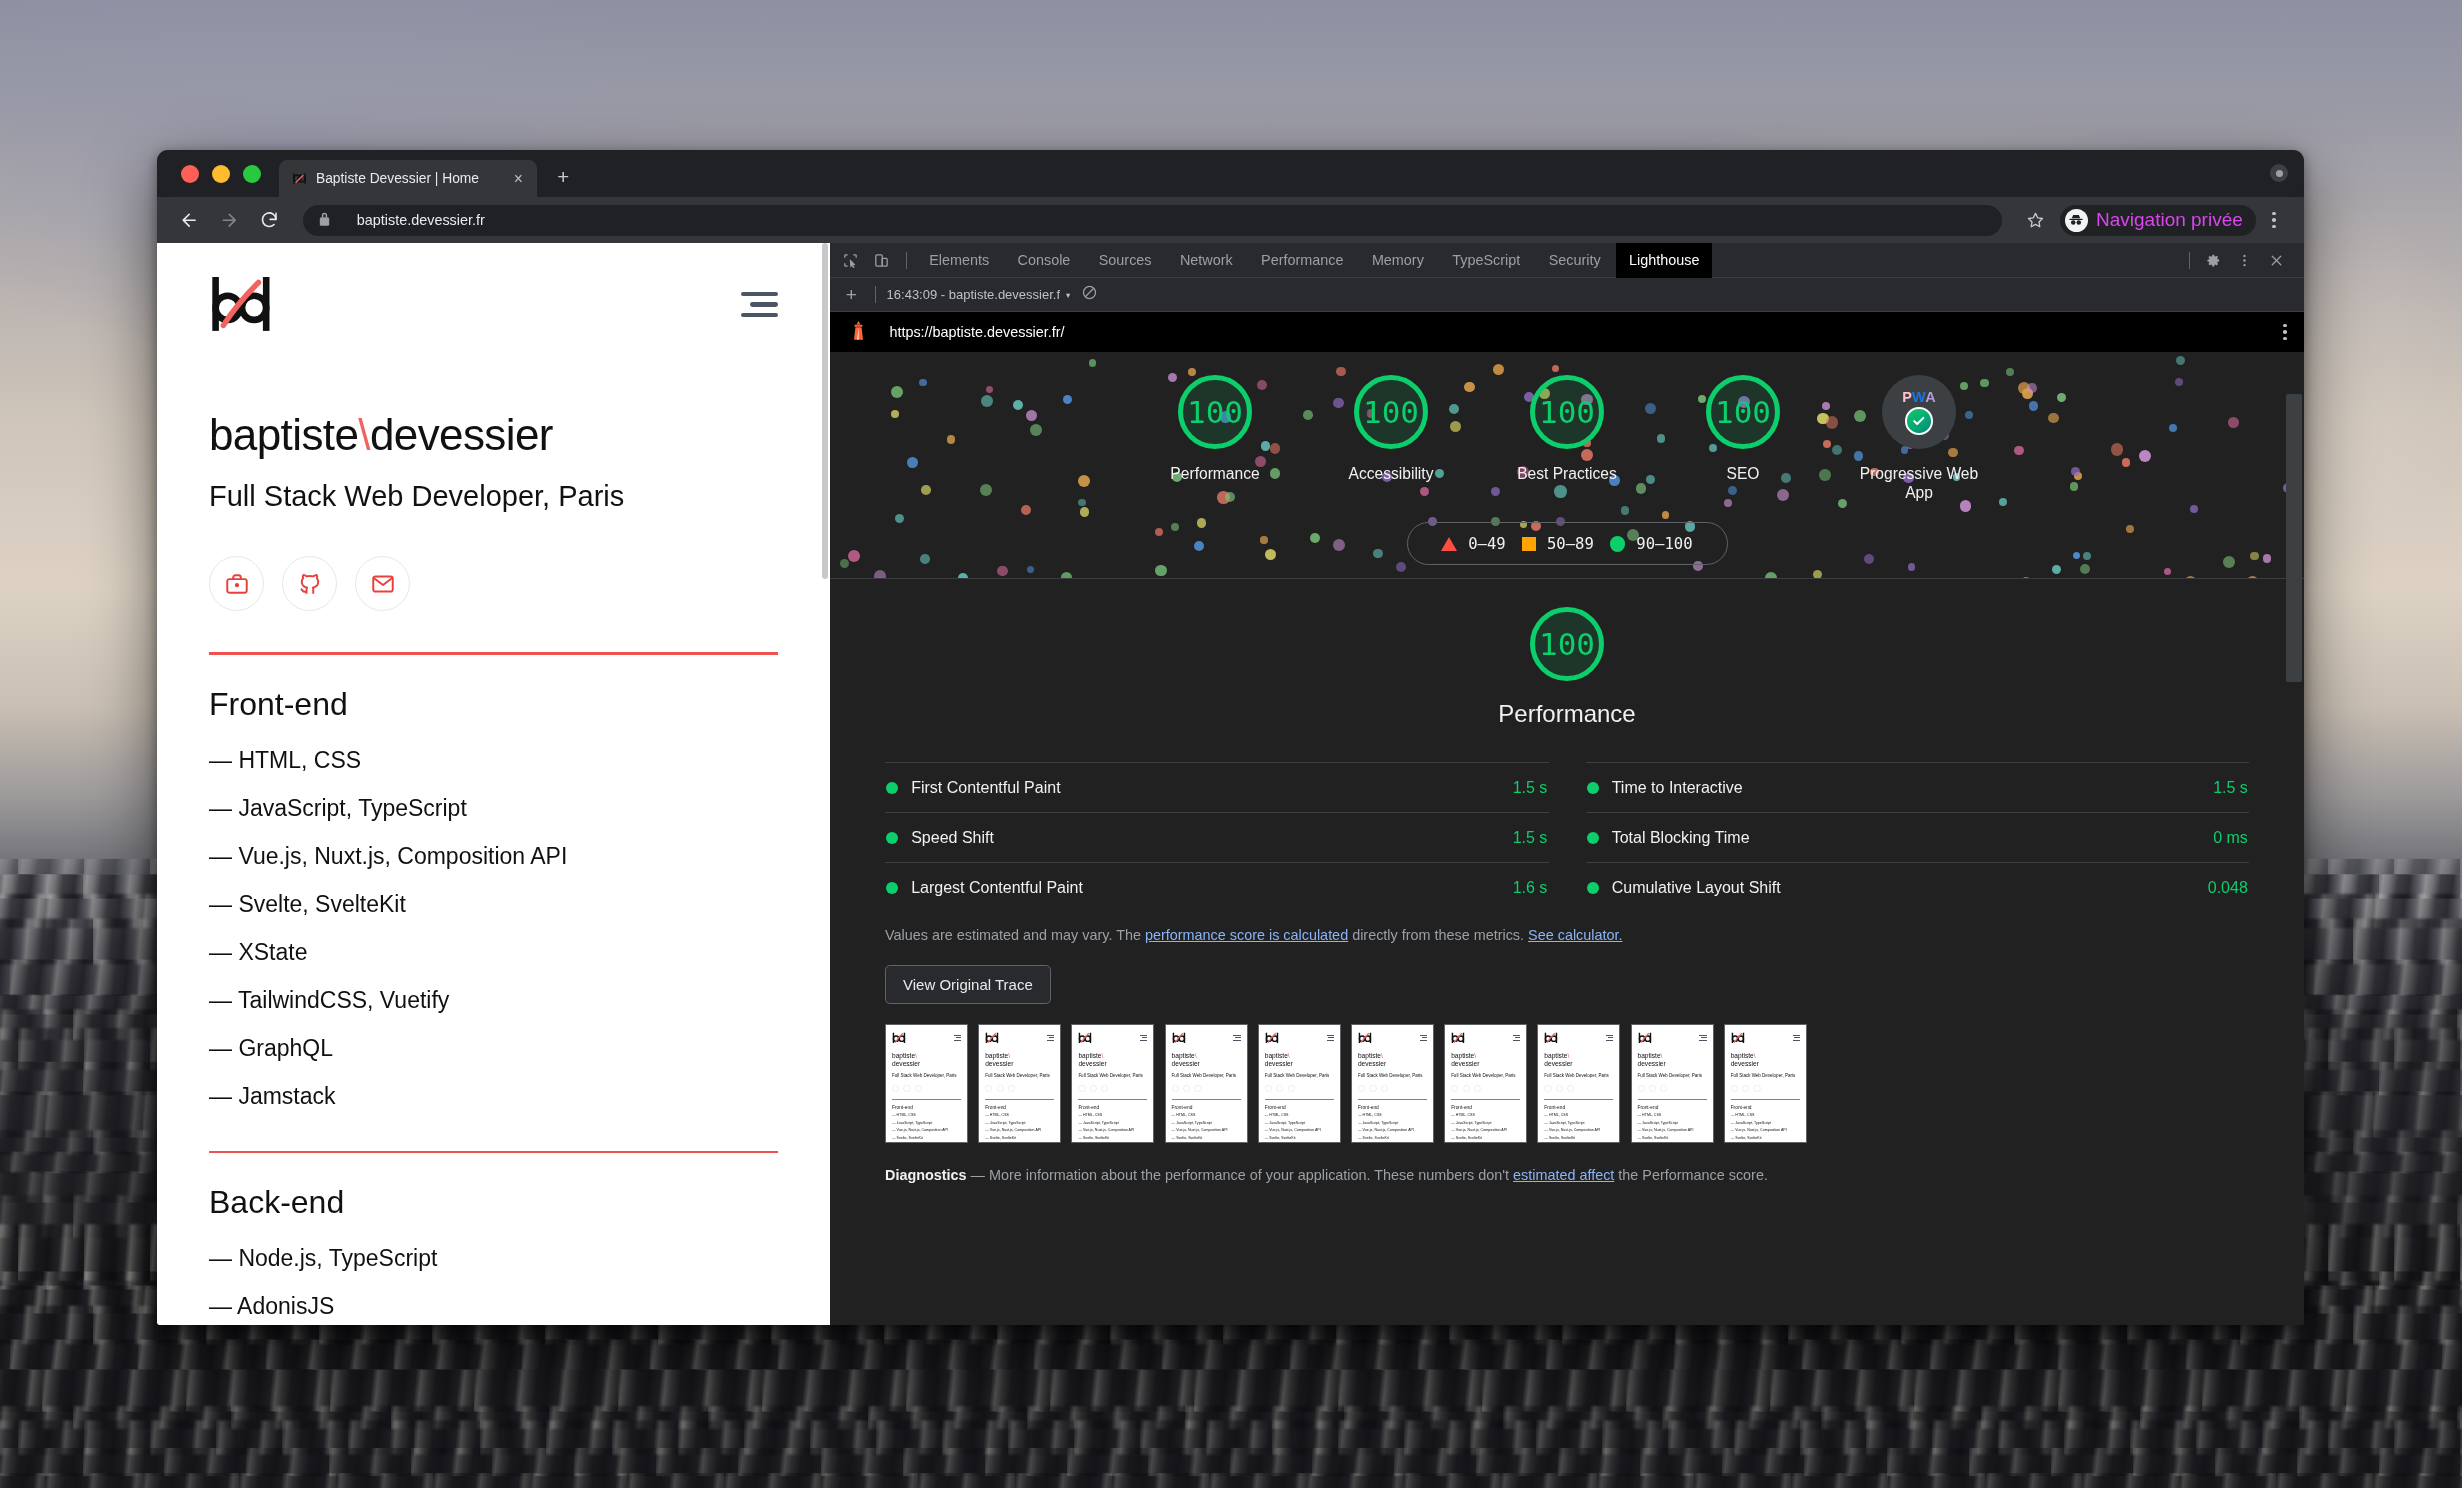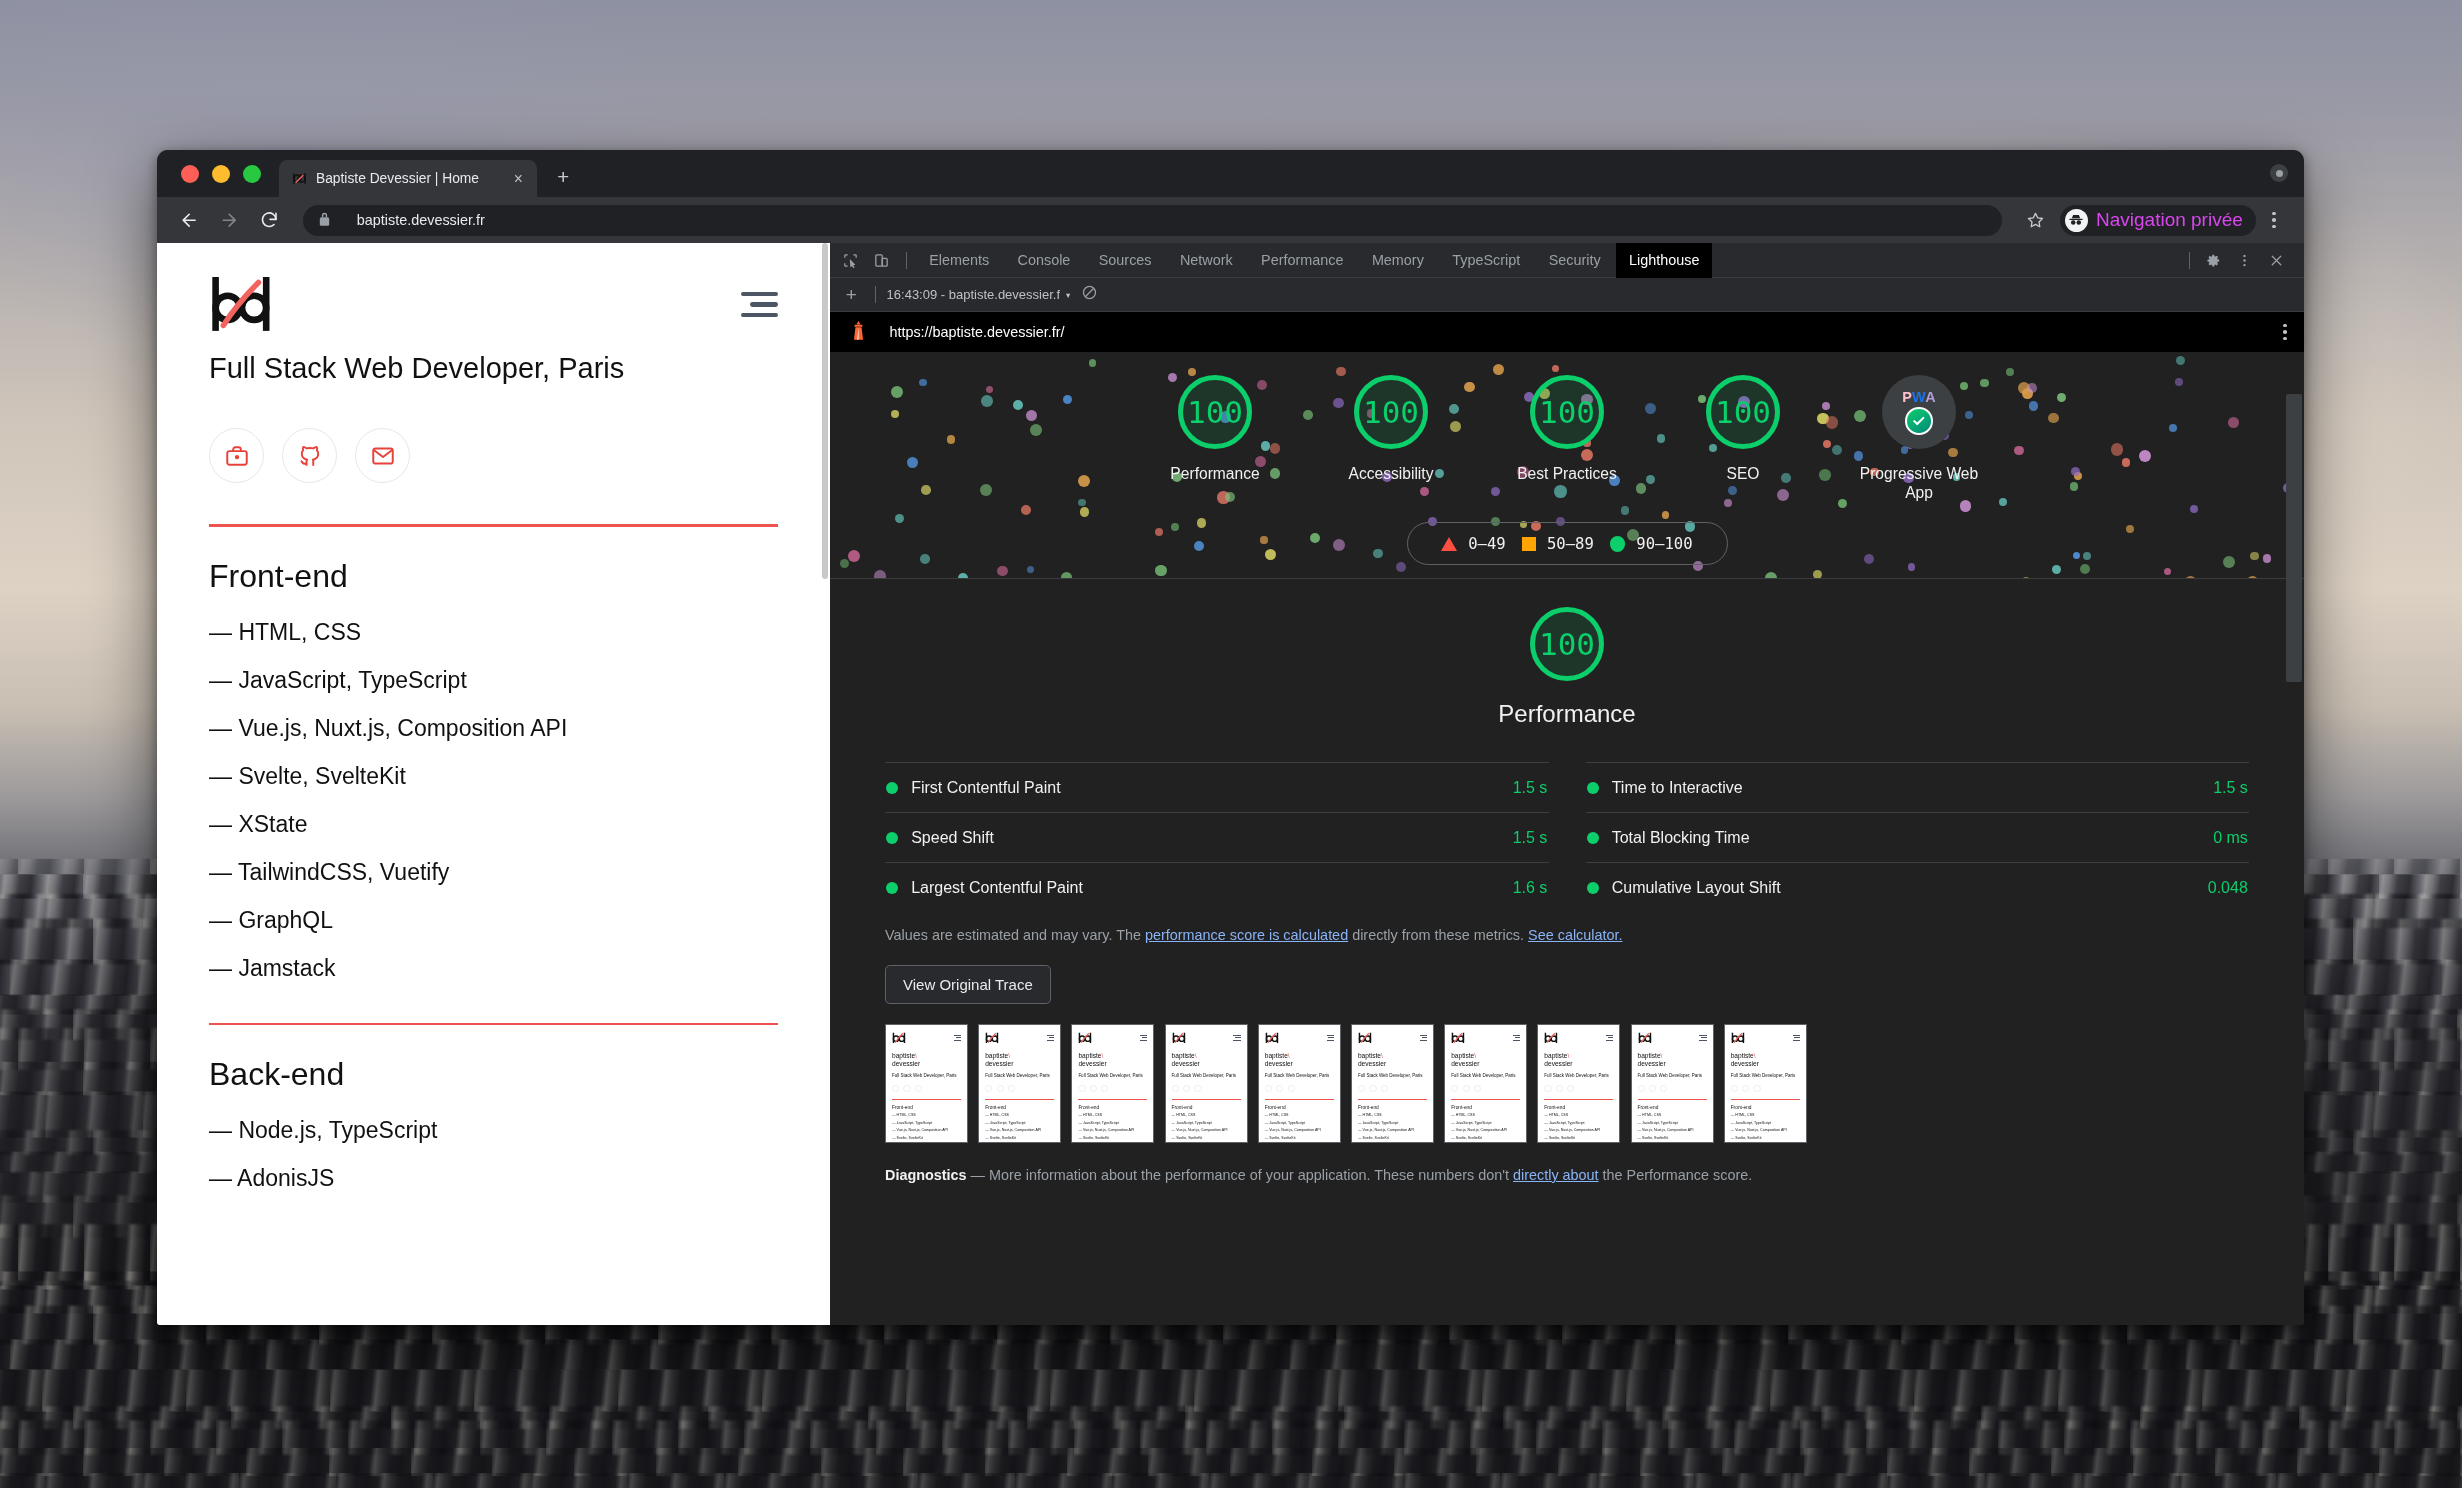--- a/index.html
+++ b/index.html
@@ -441,20 +441,23 @@
             <path d="M13 44 C22 30, 34 16, 45 5" stroke="#f2635f" stroke-width="5" fill="none" stroke-linecap="round"></path>
           </svg>
         </span>
         <span id="burger">
           <span></span>
             <span></span>
             <span></span>
         </span>
       </div>
 
+      <div id="site-name">
+        <span>baptiste</span><span class="sep">\</span><span>devessier</span>
+      </div>
       <div id="site-role">Full Stack Web Developer, Paris</div>
 
       <div id="social">
         <span class="social-btn">
           <svg width="26" height="26" viewBox="0 0 24 24" fill="none" stroke="#e8413b" stroke-width="1.8">
             <rect x="3" y="7.5" width="18" height="12.5" rx="2"></rect>
             <path d="M8.5 7.5V6a2 2 0 0 1 2-2h3a2 2 0 0 1 2 2v1.5"></path>
             <circle cx="12" cy="13" r="1.1" fill="#e8413b"></circle>
           </svg>
         </span>
@@ -1135,21 +1138,21 @@
                   </div>
                   <div class="frule"></div>
                   <div class="fsec">Front-end</div>
                   <div class="fli">— HTML, CSS</div>
                   <div class="fli">— JavaScript, TypeScript</div>
                   <div class="fli">— Vue.js, Nuxt.js, Composition API</div>
                   <div class="fli">— Svelte, SvelteKit</div>
                 </div>
               </div>
 
-            <div id="diagnostics"><b>Diagnostics</b> <span>—</span><span> More information about the performance of your application. These numbers don't </span><a href="#">directly about</a><span> the Performance score.</span></div>
+            <div id="diagnostics"><b>Diagnostics</b> <span>—</span><span> More information about the performance of your application. These numbers don't </span><a href="#">estimated affect</a><span> the Performance score.</span></div>
           </div>
 
         </div>
       </div>
     </div>
   </div>
 </div>
 
 
 </body></html>

